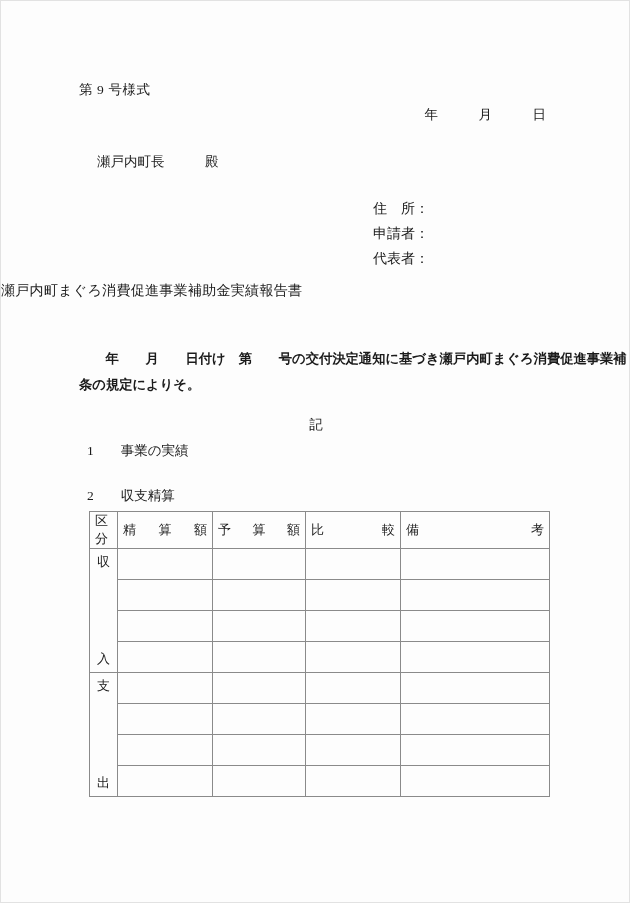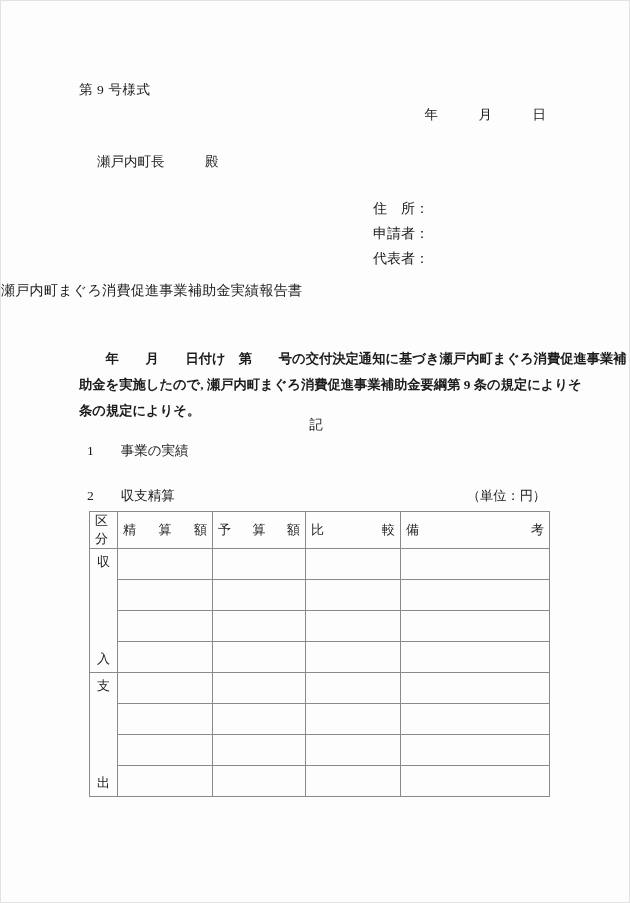--- a/index.html
+++ b/index.html
@@ -158,31 +158,29 @@
   <div class="applicant-block">
     <div>住　所：</div>
     <div>申請者：</div>
     <div>代表者：</div>
   </div>
 
   <div class="abs doc-title">瀬戸内町まぐろ消費促進事業補助金実績報告書</div>
 
   <div class="body-text">
     <div class="l1">　　年　　月　　日付け　第　　号の交付決定通知に基づき瀬戸内町まぐろ消費促進事業補</div>
-    <div class="l2">助金を実施したので, 瀬戸内町まぐろ消費促進事業補助金要綱第 9 条の規定によりそ</div>
     <div class="l3">条の規定によりそ。</div>
   </div>
 
   <div class="abs ki">記</div>
 
   <div class="abs sec1">1　　事業の実績</div>
 
   <div class="abs sec2">2　　収支精算</div>
 
-  <div class="abs unit">（単位：円）</div>
 
   <table class="settle-table">
     <colgroup>
       <col class="c-kubun">
         <col class="c-sei">
         <col class="c-yo">
         <col class="c-hi">
         <col class="c-bi">
     </colgroup>
     <thead>

